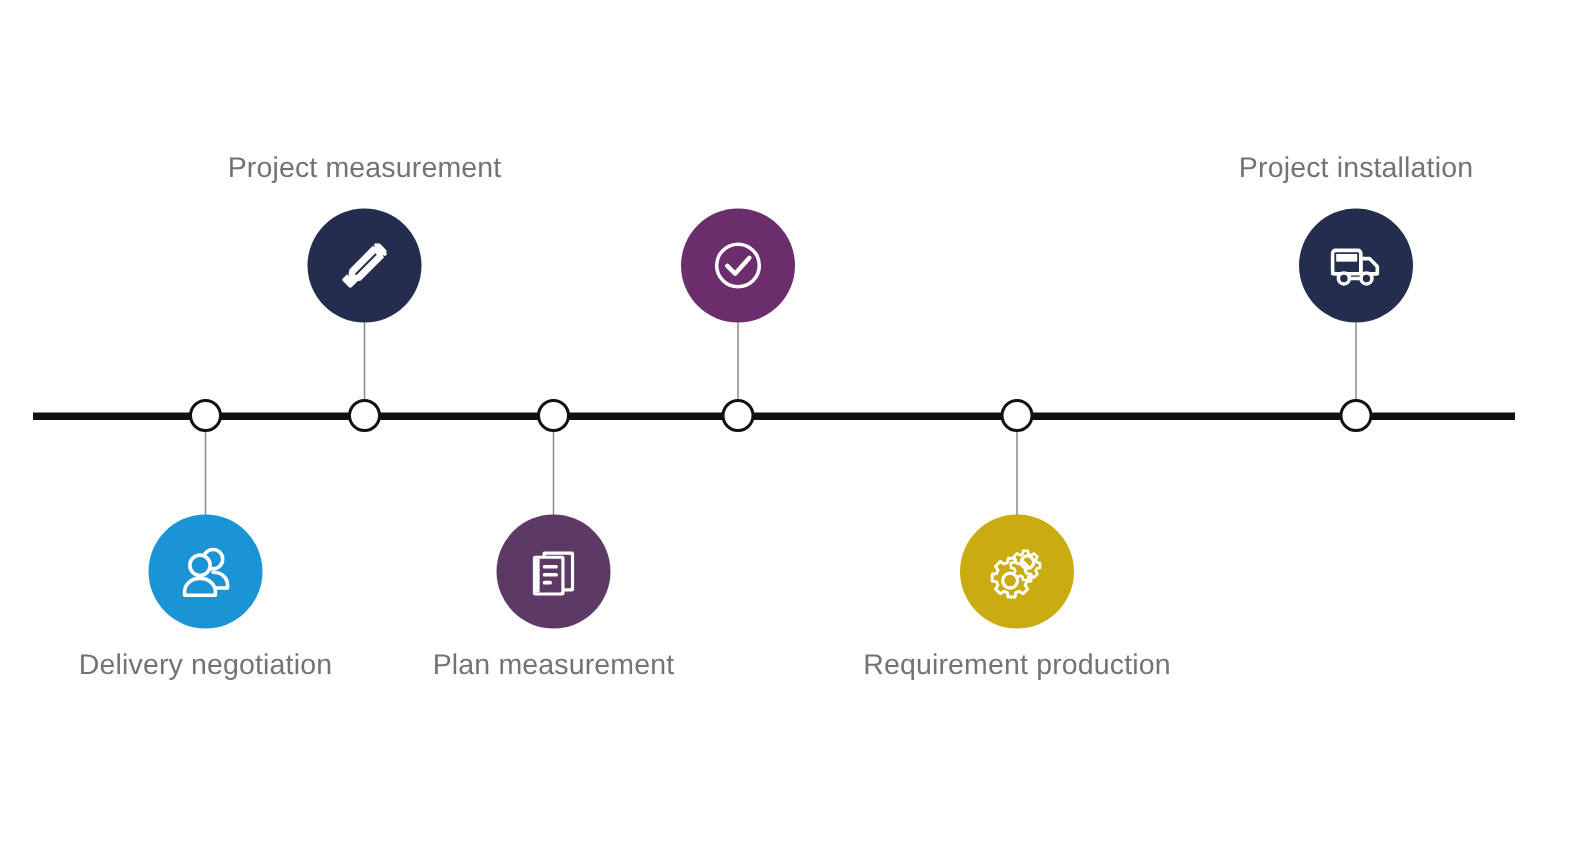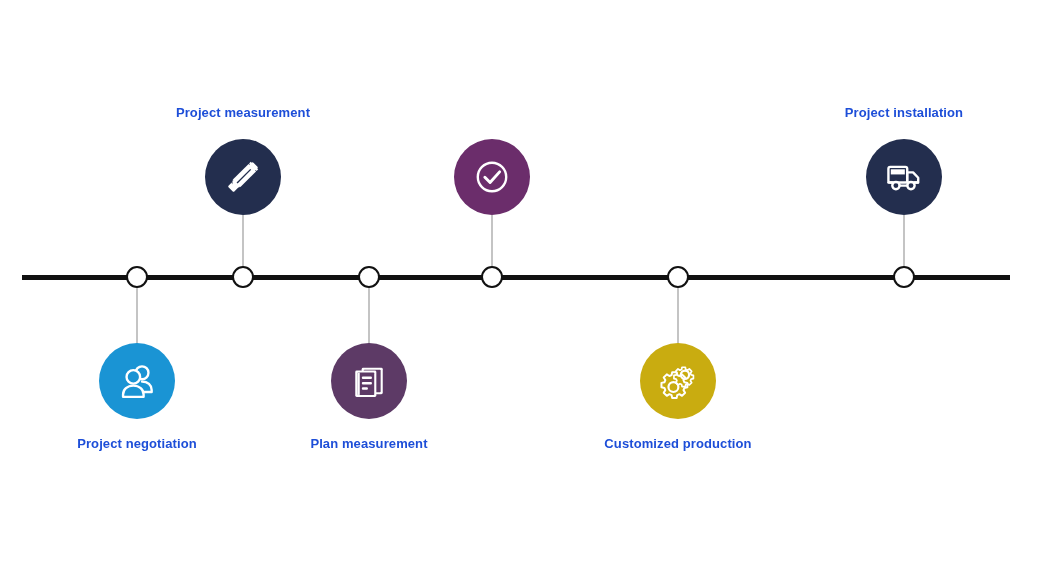--- a/index.html
+++ b/index.html
@@ -67,25 +67,24 @@
     width: 44px;
     height: 44px;
     display: block;
   }
 
   
   .step-label {
     position: absolute;
     transform: translateX(-50%);
     white-space: nowrap;
-    color: #1d4ed8;
-    font-size: 13px;
+    color: #737373;
+    font-size: 19px;
     line-height: 24px;
     letter-spacing: 0.1px;
-    font-weight: bold;
   }
 </style>
 </head>
 <body>
 
 <div id="diagram-root">
 
   <div class="timeline-axis"></div>
 
   <div class="connector" style="left:137px; top:279px; height:66px;"></div>
@@ -93,21 +92,21 @@
   <div class="icon-bubble" style="left:137px; top:381px; background:#1a94d4;">
     <span>
       <svg viewBox="0 0 48 48" fill="none" stroke="#ffffff" stroke-width="2.6" stroke-linecap="round" stroke-linejoin="round">
         <circle cx="29.5" cy="15" r="7"></circle>
         <path d="M29.5 24.5c6.2 0 10.5 4.1 10.5 9.2v2.3H30"></path>
         <circle cx="20" cy="19.5" r="7.4" fill="#1a94d4"></circle>
         <path d="M20 29c-6.6 0-11.2 4.4-11.2 9.8v2.5h22.4v-2.5c0-5.4-4.6-9.8-11.2-9.8z" fill="#1a94d4"></path>
       </svg>
     </span>
   </div>
-  <div class="step-label" style="left:137px; top:432px;">Project negotiation</div>
+  <div class="step-label" style="left:137px; top:432px;">Delivery negotiation</div>
 
   <div class="connector" style="left:243px; top:215px; height:62px;"></div>
   <div class="node-marker" style="left:243px;"></div>
   <div class="icon-bubble" style="left:243px; top:177px; background:#232e4e;">
     <span>
       <svg viewBox="0 0 48 48">
         <g fill="#ffffff">
 
           <g transform="rotate(-45 24 24)">
             <path d="M6.5 19.5h35a1.6 1.6 0 0 1 1.6 1.6v5.8a1.6 1.6 0 0 1-1.6 1.6h-35A1.6 1.6 0 0 1 4.9 26.9v-5.8a1.6 1.6 0 0 1 1.6-1.6z"></path>
@@ -174,21 +173,21 @@
       <svg viewBox="0 0 48 48" fill="none" stroke="#ffffff" stroke-width="2.4" stroke-linejoin="round">
 
         <path d="M31.5 7.6h4.6l.6 3.1 2.3 1 2.7-1.7 3.3 3.3-1.7 2.7 1 2.3 3.1.6v4.6l-3.1.6-1 2.3 1.7 2.7-3.3 3.3-2.7-1.7-2.3 1-.6 3.1h-4.6l-.6-3.1-2.3-1-2.7 1.7-3.3-3.3 1.7-2.7-1-2.3-3.1-.6v-4.6l3.1-.6 1-2.3-1.7-2.7 3.3-3.3 2.7 1.7 2.3-1z" transform="translate(-3.2 -1.6) scale(0.78) translate(9 6)"></path>
         <circle cx="31.6" cy="17.2" r="4.5"></circle>
 
         <path d="M20.5 15.4h5.4l.7 3.6 2.7 1.1 3.1-2 3.8 3.8-2 3.1 1.1 2.7 3.6.7v5.4l-3.6.7-1.1 2.7 2 3.1-3.8 3.8-3.1-2-2.7 1.1-.7 3.6h-5.4l-.7-3.6-2.7-1.1-3.1 2-3.8-3.8 2-3.1-1.1-2.7-3.6-.7v-5.4l3.6-.7 1.1-2.7-2-3.1 3.8-3.8 3.1 2 2.7-1.1z" transform="translate(-2.6 -2.2) scale(0.9) translate(2 3)"></path>
         <circle cx="19" cy="30.6" r="5.4"></circle>
       </svg>
     </span>
   </div>
-  <div class="step-label" style="left:678px; top:432px;">Customized production</div>
+  <div class="step-label" style="left:678px; top:432px;">Requirement production</div>
 
   <div class="connector" style="left:904px; top:215px; height:62px;"></div>
   <div class="node-marker" style="left:904px;"></div>
   <div class="icon-bubble" style="left:904px; top:177px; background:#232e4e;">
     <span>
       <svg viewBox="0 0 48 48">
         <g fill="none" stroke="#ffffff" stroke-width="2.6" stroke-linejoin="round">
           <rect x="7" y="13" width="20.5" height="17" rx="2"></rect>
           <path d="M27.5 19h6.4l5.6 5.8V30h-12z"></path>
         </g>

